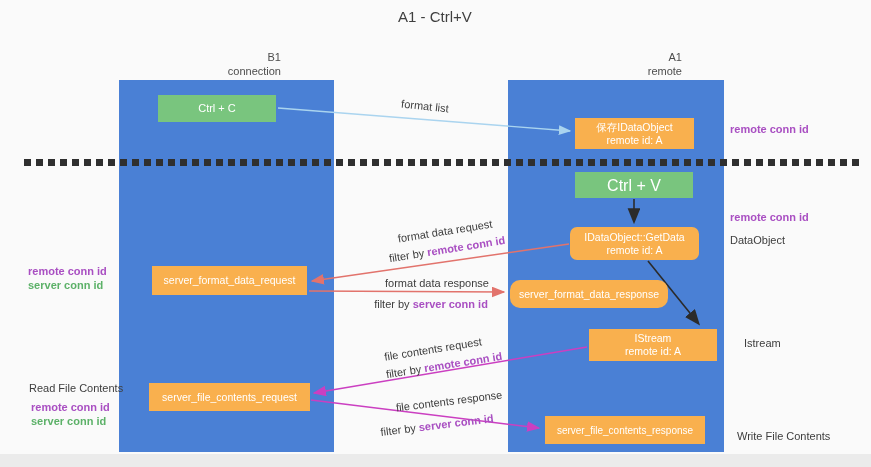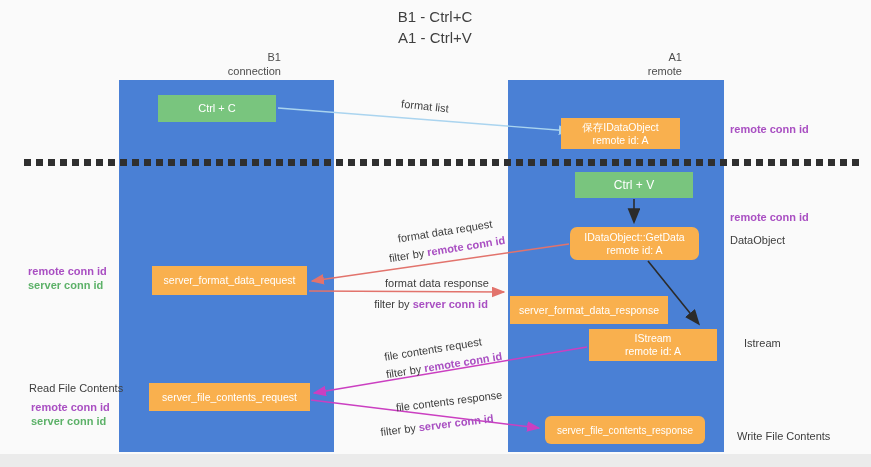--- a/index.html
+++ b/index.html
@@ -35,28 +35,28 @@
 
   .node {
     position:absolute; z-index:3; color:#fff;
     display:flex; flex-direction:column; align-items:center; justify-content:center;
     text-align:right; font-size:10.5px; line-height:13px; white-space:nowrap;
   }
   .orange { background:#f9b04e; }
   .green  { background:#79c57e; }
 
   #node-ctrl-c          { left:158px; top:95px;  width:118px; height:27px; font-size:11px; }
-  #node-save-dataobject { left:561px; top:118px; width:119px; height:31px; }
-  #node-ctrl-v          { left:575px; top:172px; width:118px; height:26px; font-size:12px; }
+  #node-save-dataobject { left:575px; top:118px; width:119px; height:31px; }
+  #node-ctrl-v          { left:575px; top:172px; width:118px; height:26px; font-size:16px; }
   #node-getdata         { left:570px; top:227px; width:129px; height:33px;border-radius:7px; }
   #node-format-request  { left:152px; top:266px; width:155px; height:29px; }
-  #node-format-response { left:510px; top:296px; width:158px; height:28px; }
+  #node-format-response { left:510px; top:280px; width:158px; height:28px;border-radius:10px; }
   #node-istream         { left:589px; top:329px; width:128px; height:32px; }
   #node-file-request    { left:149px; top:383px; width:161px; height:28px; }
-  #node-file-response   { left:545px; top:416px; width:160px; height:28px; font-size:10px;border-radius:6px; }
+  #node-file-response   { left:545px; top:416px; width:160px; height:28px; font-size:10px; }
 
   .lbl { position:absolute; z-index:4; font-size:11px; white-space:nowrap; color:#3d3d3d; }
   .ctr { transform:translate(-50%,-50%); }
   .rot9 { transform:translate(-50%,-50%) rotate(-9deg); }
   .rot7 { transform:translate(-50%,-50%) rotate(-7deg); }
   .rot6 { transform:translate(-50%,-50%) rotate(6deg); }
   .purple { color:#a94fc2; font-weight:bold; }
   .greentx { color:#5cb168; font-weight:bold; }
 
   #lbl-format-list      { left:425px; top:106px; }
@@ -83,21 +83,20 @@
   svg.arrows { position:absolute; left:0; top:0; z-index:2; pointer-events:none; }
 </style>
 </head>
 <body>
 
 <div class="canvas">
 
   <div class="bottom-strip"></div>
 
   <div class="title">
-    <div>B1 - Ctrl+C</div>
     <div>A1 - Ctrl+V</div>
   </div>
 
   <div class="col-header" id="header-b1">
     <div>B1</div>
     <div>connection</div>
   </div>
   <div class="col-header" id="header-a1">
     <div>A1</div>
     <div>remote</div>

